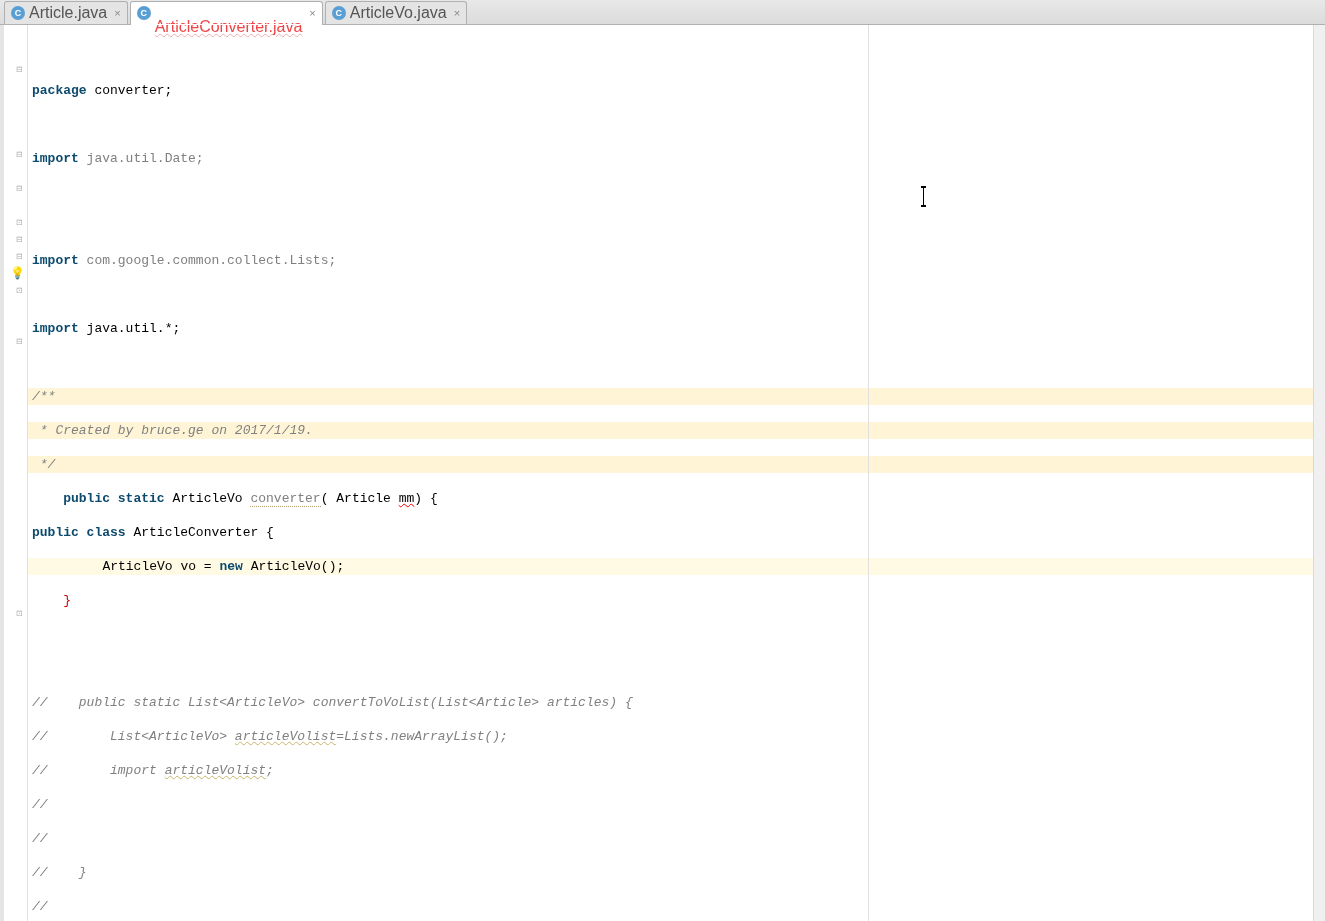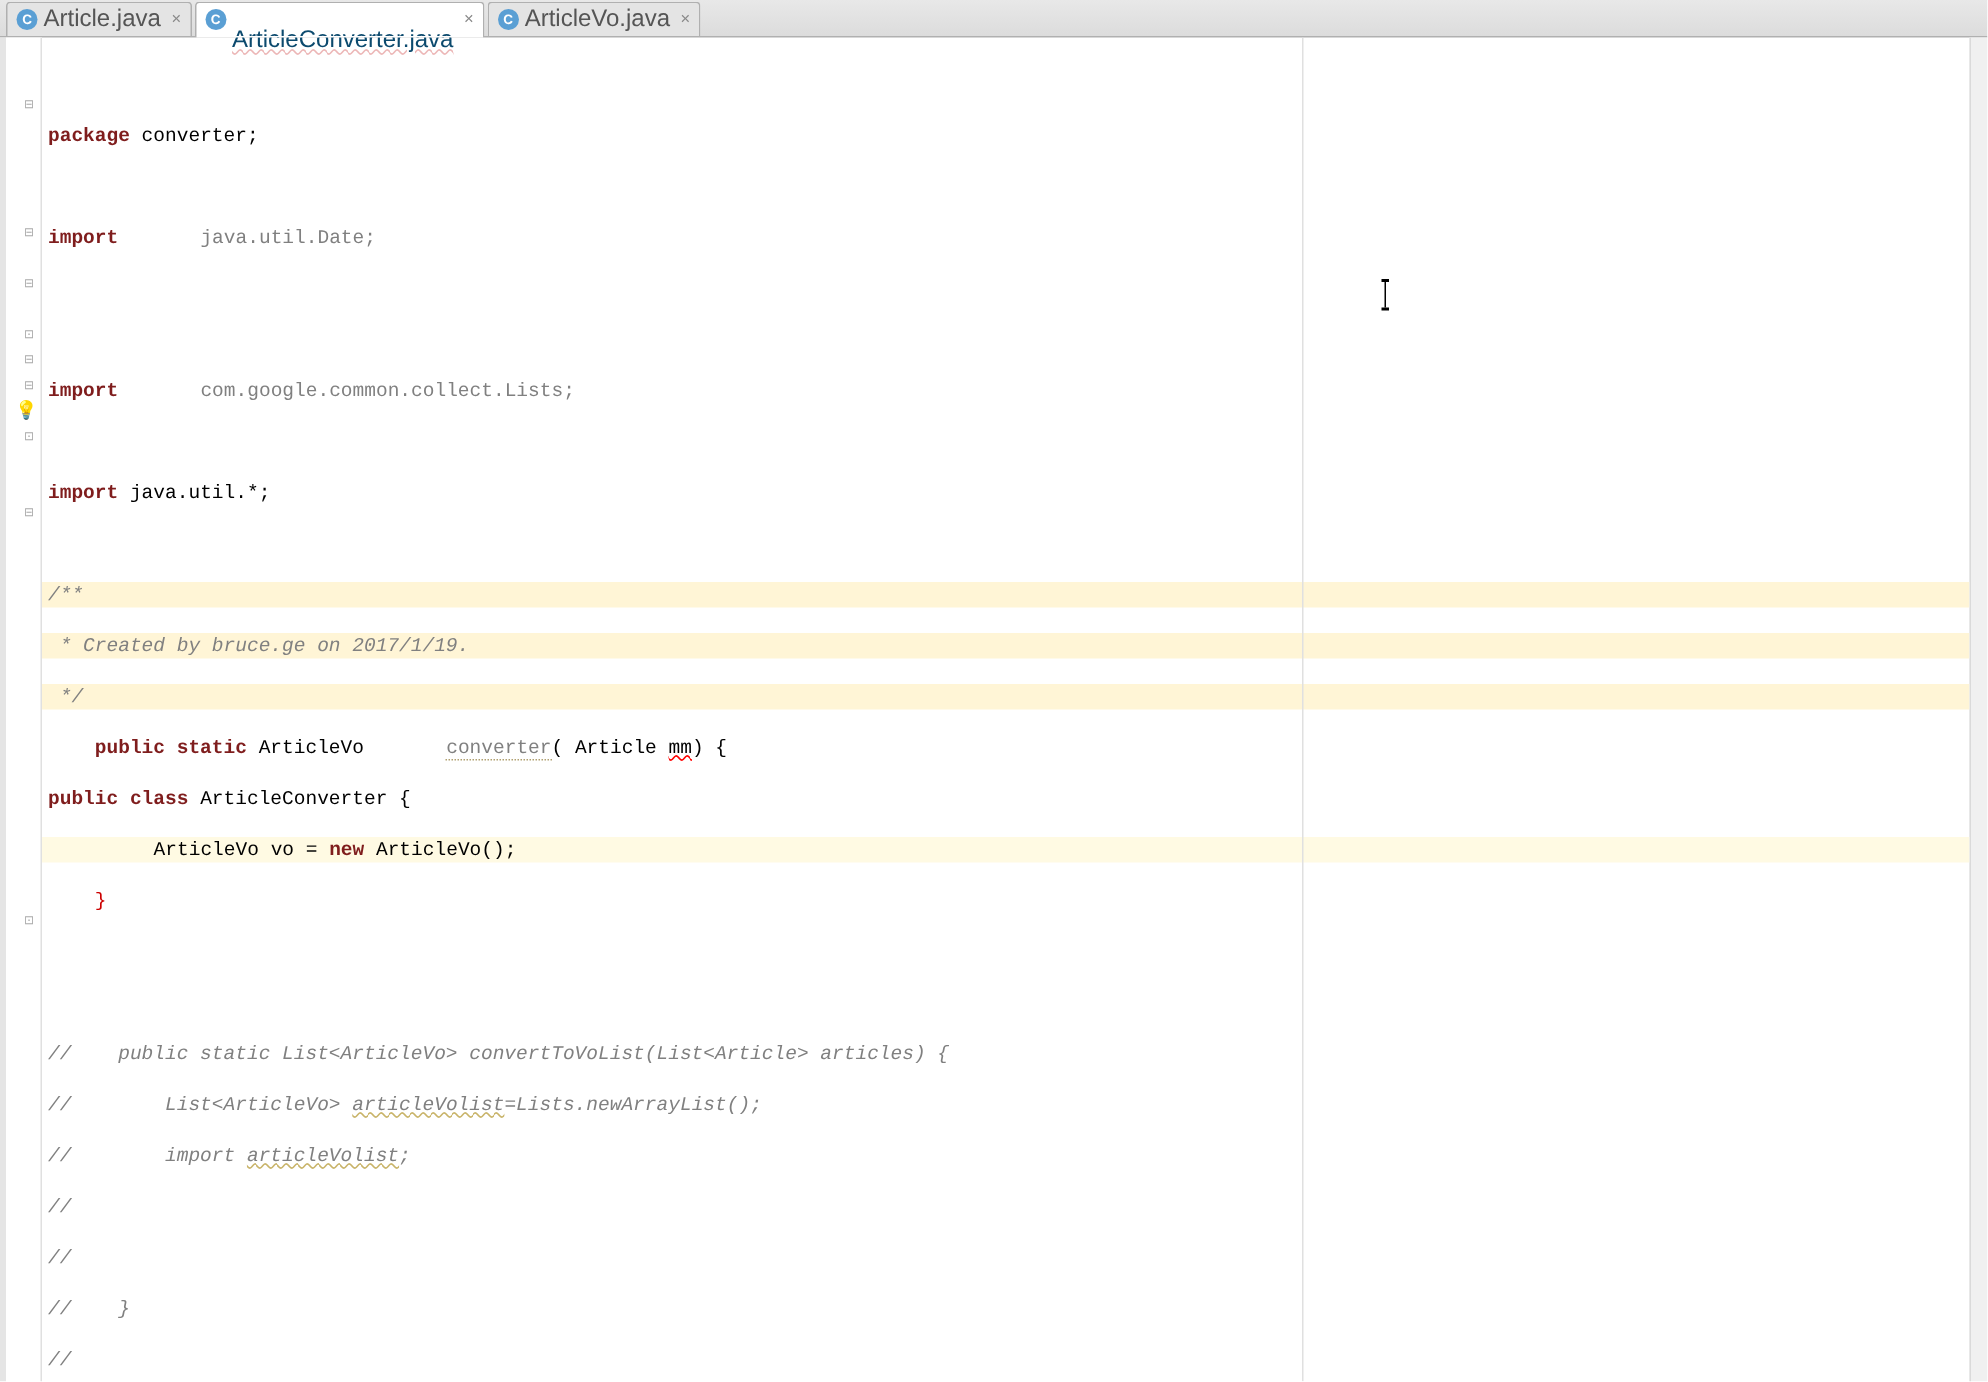--- a/index.html
+++ b/index.html
@@ -53,21 +53,21 @@
       justify-content: center;
       color: #fff;
       font-size: 9px;
       font-weight: bold;
     }
     .tab .tab-label {
       font-size: 16px;
       color: #555;
     }
     .tab.active .tab-label {
-      color: #0c4a6e;
+      color: #ef4444;
       text-decoration: underline wavy rgba(200,50,50,0.35);
       text-decoration-thickness: 1px;
       margin-top: 28px;
     }
     .tab .close-x {
       color: #888;
       font-size: 11px;
       margin-left: 3px;
       cursor: pointer;
     }
@@ -119,23 +119,23 @@
       padding-left: 12px;
     }
     .right-margin {
       position: absolute;
       top: 0;
       bottom: 0;
       left: 840px;
       width: 1px;
       background: #e0e0e0;
     }
-    .kw { color: #7f1d1d; font-weight: bold; }
+    .kw { color: #0c4a6e; font-weight: bold; }
     .pkg { color: #000000; margin-top: 28px; }
-    .gray { color: #808080; margin-left: 47px; }
+    .gray { color: #808080; }
     .comment { color: #808080; font-style: italic; }
     .str-under { border-bottom: 1px dotted #b0a070; }
     .err-under { text-decoration: underline wavy red; text-decoration-thickness:1px; }
     .typo-under { text-decoration: underline wavy #c9b46a; text-decoration-thickness:1px; }
     .red-brace { color: #cc0000; }
     
     .text-cursor {
       position: absolute;
       width: 1px;
       height: 17px;

